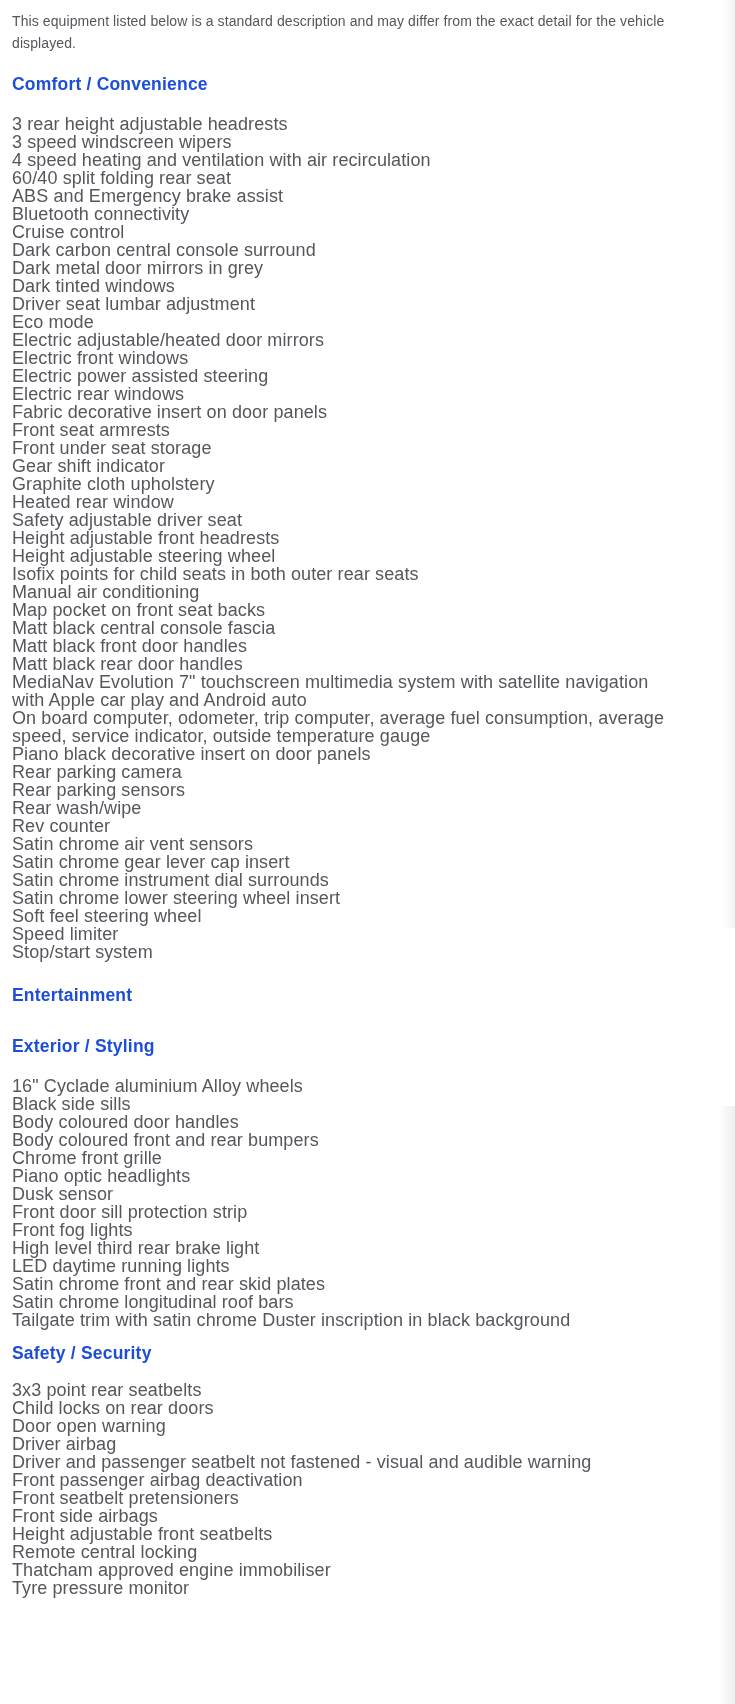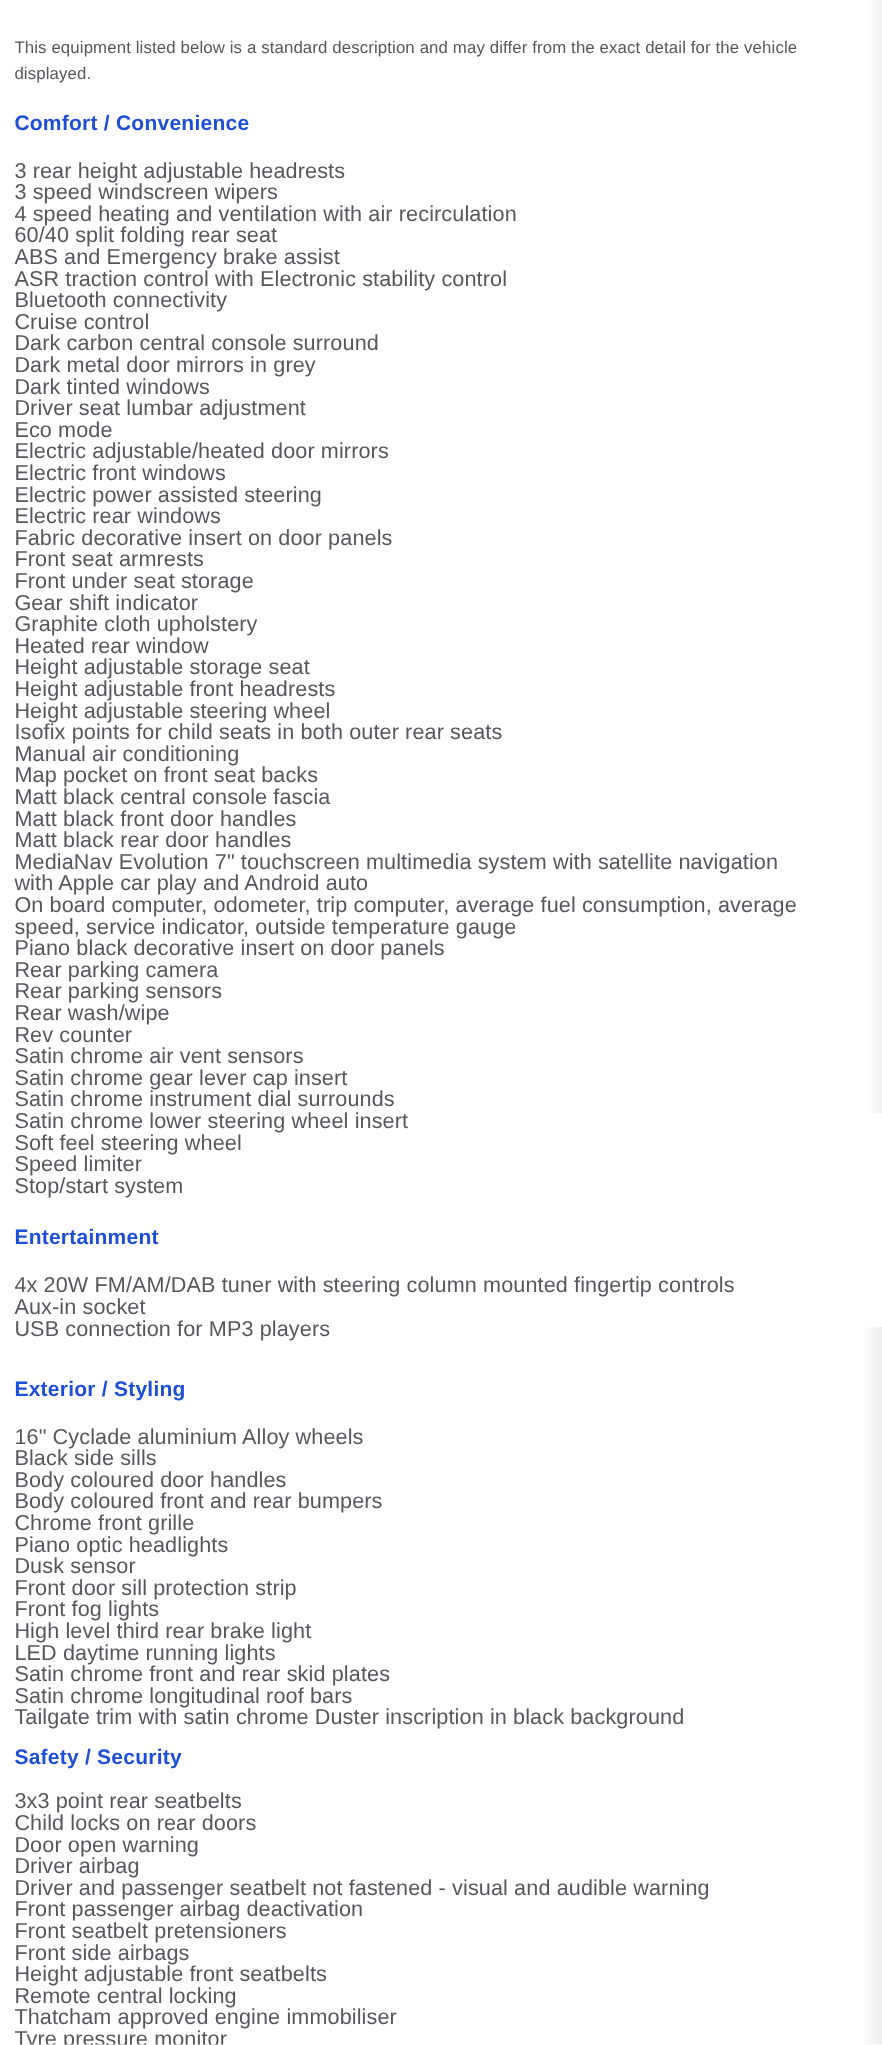--- a/index.html
+++ b/index.html
@@ -13,21 +13,21 @@
     height: 1704px;
     background: #ffffff;
     overflow: hidden;
     font-family: "Liberation Sans", "DejaVu Sans", sans-serif;
   }
   .content {
     padding: 0 0 0 12px;
   }
   .intro {
     margin: 0;
-    padding-top: 29px;
+    padding-top: 11px;
     font-size: 14px;
     line-height: 21.5px;
     letter-spacing: 0.1px;
     color: #54565b;
     max-width: 660px;
   }
   h2.section-title {
     margin: 20px 0 0 0;
     font-size: 17.5px;
     line-height: 20px;
@@ -85,39 +85,38 @@
     <p class="intro">This equipment listed below is a standard description and may differ from the exact detail for the vehicle displayed.</p>
 
     <section class="sec-comfort">
       <h2 class="section-title">Comfort / Convenience</h2>
       <ul class="equipment-list">
           <li>3 rear height adjustable headrests</li>
           <li>3 speed windscreen wipers</li>
           <li>4 speed heating and ventilation with air recirculation</li>
           <li>60/40 split folding rear seat</li>
           <li>ABS and Emergency brake assist</li>
-          <li>ASR traction control with Electronic stability control</li>
           <li>Bluetooth connectivity</li>
           <li>Cruise control</li>
           <li>Dark carbon central console surround</li>
           <li>Dark metal door mirrors in grey</li>
           <li>Dark tinted windows</li>
           <li>Driver seat lumbar adjustment</li>
           <li>Eco mode</li>
           <li>Electric adjustable/heated door mirrors</li>
           <li>Electric front windows</li>
           <li>Electric power assisted steering</li>
           <li>Electric rear windows</li>
           <li>Fabric decorative insert on door panels</li>
           <li>Front seat armrests</li>
           <li>Front under seat storage</li>
           <li>Gear shift indicator</li>
           <li>Graphite cloth upholstery</li>
           <li>Heated rear window</li>
-          <li>Height adjustable storage seat</li>
+          <li>Safety adjustable driver seat</li>
           <li>Height adjustable front headrests</li>
           <li>Height adjustable steering wheel</li>
           <li>Isofix points for child seats in both outer rear seats</li>
           <li>Manual air conditioning</li>
           <li>Map pocket on front seat backs</li>
           <li>Matt black central console fascia</li>
           <li>Matt black front door handles</li>
           <li>Matt black rear door handles</li>
           <li>MediaNav Evolution 7" touchscreen multimedia system with satellite navigation with Apple car play and Android auto</li>
           <li>On board computer, odometer, trip computer, average fuel consumption, average speed, service indicator, outside temperature gauge</li>
@@ -131,25 +130,20 @@
           <li>Satin chrome instrument dial surrounds</li>
           <li>Satin chrome lower steering wheel insert</li>
           <li>Soft feel steering wheel</li>
           <li>Speed limiter</li>
           <li>Stop/start system</li>
         </ul>
     </section>
 
     <section class="sec-entertainment">
       <h2 class="section-title">Entertainment</h2>
-      <ul class="equipment-list">
-          <li>4x 20W FM/AM/DAB tuner with steering column mounted fingertip controls</li>
-          <li>Aux-in socket</li>
-          <li>USB connection for MP3 players</li>
-        </ul>
     </section>
 
     <section class="sec-exterior">
       <h2 class="section-title">Exterior / Styling</h2>
       <ul class="equipment-list">
           <li>16" Cyclade aluminium Alloy wheels</li>
           <li>Black side sills</li>
           <li>Body coloured door handles</li>
           <li>Body coloured front and rear bumpers</li>
           <li>Chrome front grille</li>

